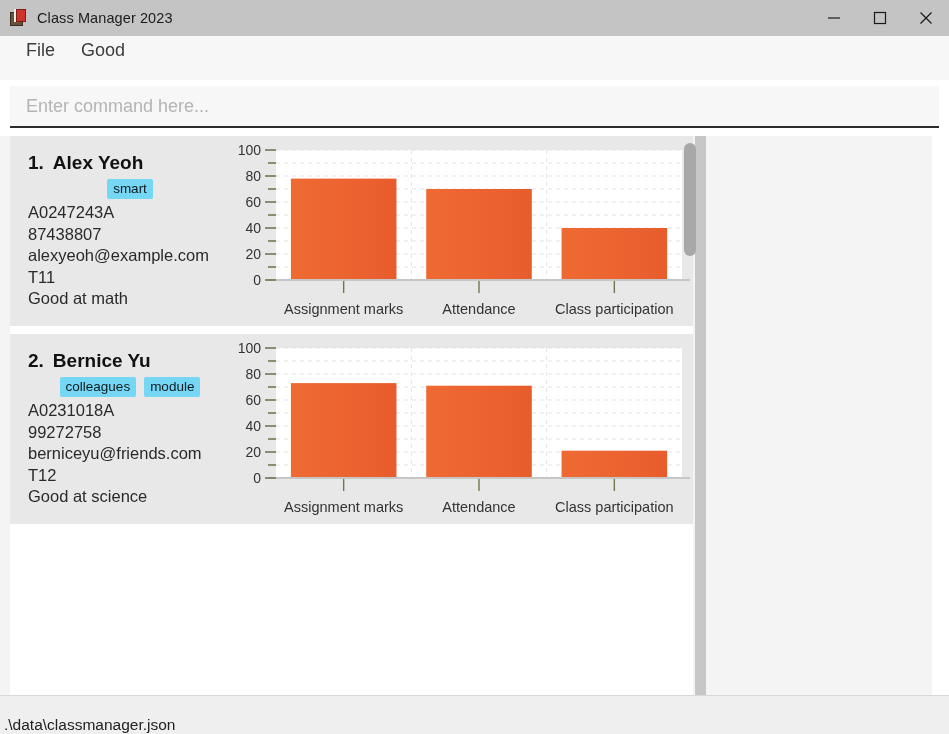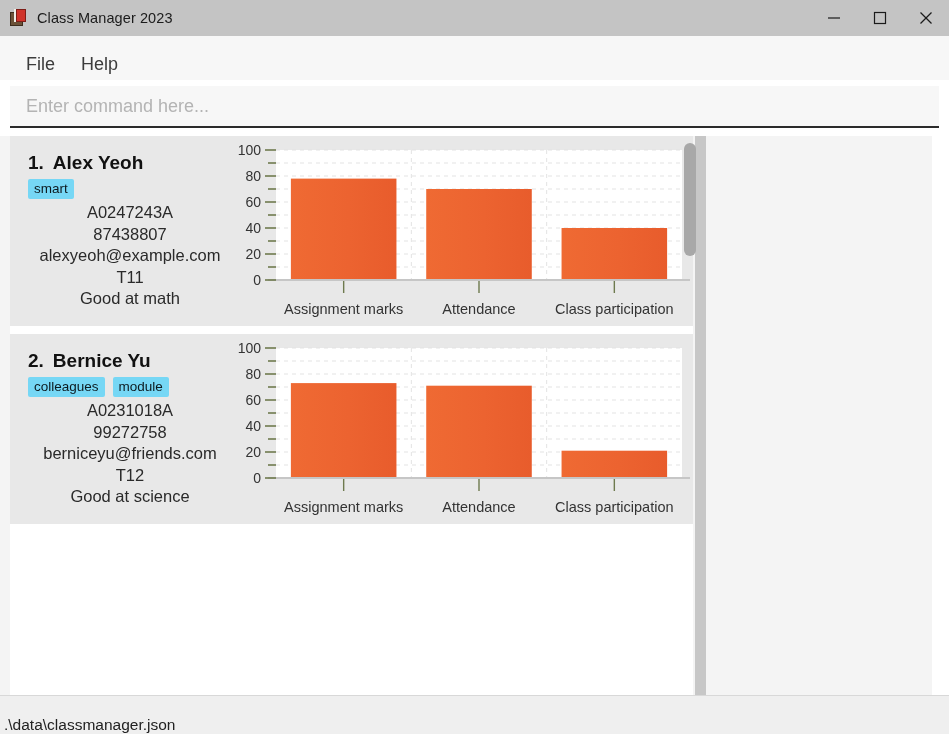--- a/index.html
+++ b/index.html
@@ -77,21 +77,21 @@
     justify-content: center;
     flex: 0 0 auto;
   }
   .win-btn svg { display: block; }
 
   
   .menubar {
     height: 43px;
     background: #f7f7f7;
     display: flex;
-    align-items: flex-end;
+    align-items: flex-start;
     padding-left: 16px;
     flex: 0 0 auto;
     border-bottom: 1px solid #f7f7f7;
   }
   .menu-item {
     font-size: 18px;
     color: #3c3c3c;
     padding: 4px 10px;
     margin-right: 6px;
     cursor: default;
@@ -191,35 +191,35 @@
     color: #111111;
     margin-bottom: 5px;
     white-space: nowrap;
   }
   .card-name .idx { margin-right: 9px; }
   .tags {
     display: flex;
     gap: 8px;
     margin-bottom: 3px;
     flex-wrap: wrap;
+    justify-content: center;
   }
   .tag {
     background: #76d7f5;
     color: #0d1a1f;
     font-size: 13.5px;
     padding: 2px 6px 3px 6px;
     border-radius: 2px;
     line-height: 15px;
   }
   .card-line {
     font-size: 16.5px;
     color: #2a2a2a;
     line-height: 21.5px;
     white-space: nowrap;
-    text-align: center;
   }
 
   
   .chart {
     flex: 1 1 auto;
     position: relative;
   }
   .chart svg { display: block; }
 
   
@@ -286,21 +286,21 @@
     <div class="win-btn">
       <svg width="14" height="14" viewBox="0 0 14 14">
         <line x1="1.5" y1="1.5" x2="12.5" y2="12.5" stroke="#1b1b1b" stroke-width="1.2"></line>
         <line x1="12.5" y1="1.5" x2="1.5" y2="12.5" stroke="#1b1b1b" stroke-width="1.2"></line>
       </svg>
     </div>
   </div>
 
   <div class="menubar">
     <div class="menu-item">File</div>
-    <div class="menu-item">Help</div>
+    <div class="menu-item">Good</div>
   </div>
 
   <div class="commandbox-wrap">
     <input class="commandbox" type="text" placeholder="Enter command here..." style="">
   </div>
 
 
   <div class="list-area">
     <div class="list-inner">
 

